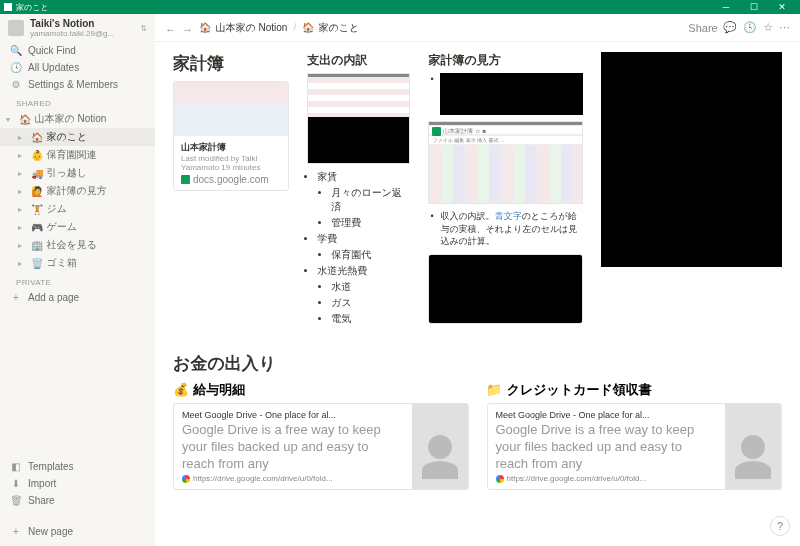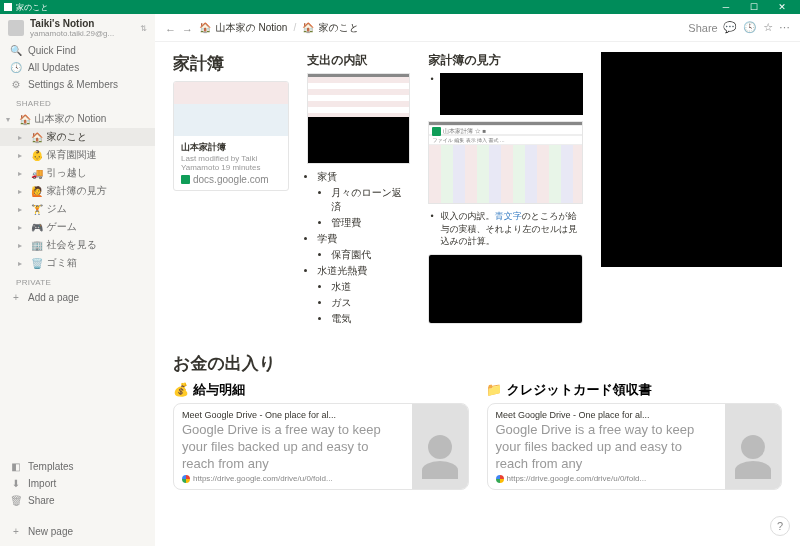--- a/index.html
+++ b/index.html
@@ -52,21 +52,21 @@
 .bb-large { height: 215px; }
 .thumb-stack { border: 1px solid #e5e5e5; margin-bottom: 6px; }
 .thumb-stack .bar { height: 3px; background: #888; }
 .thumb-stack .sheet-area { height: 58px; background: repeating-linear-gradient(90deg,#f5e8e8 0 12px,#e8f5e8 12px 24px,#e8e8f5 24px 36px); }
 .thumb-stack .mid { height: 10px; background: #fff; border-top: 1px solid #eee; border-bottom: 1px solid #eee; font-size: 6px; color: #777; padding: 1px 3px; }
 .list-root { font-size: 10px; color: #37352f; margin-left: 10px; }
 .list-root li { margin: 2px 0; list-style: disc; }
 .list-root ul { margin-left: 14px; list-style: circle; }
 .section2 { margin-top: 20px; }
 .cards-row { display: flex; gap: 18px; margin-top: 6px; }
-.drive-card { flex: 1; border: 1px solid #e5e5e5; border-radius: 8px; display: flex; overflow: hidden; }
+.drive-card { flex: 1; border: 1px solid #e5e5e5; border-radius: 3px; display: flex; overflow: hidden; }
 .drive-card .dmeta { flex: 1; padding: 6px 8px; font-size: 9px; min-width: 0; }
 .drive-card .dtitle { font-weight: 500; color: #37352f; white-space: nowrap; overflow: hidden; text-overflow: ellipsis; }
 .drive-card .ddesc { color: #999; font-size: 13px; margin: 2px 0; line-height: 1.3; }
 .drive-card .durl { color: #888; font-size: 8px; display: flex; align-items: center; gap: 3px; white-space: nowrap; overflow: hidden; text-overflow: ellipsis; }
 .drive-card .dthumb { width: 56px; background: #e0e0e0; display: flex; align-items: center; justify-content: center; }
 .dthumb .person { width: 24px; height: 24px; background: #bbb; border-radius: 50%; position: relative; }
 .dthumb .person::after { content: ""; position: absolute; top: 26px; left: -6px; width: 36px; height: 18px; background: #bbb; border-radius: 50% 50% 0 0; }
 .g-ic { width: 8px; height: 8px; border-radius: 50%; background: conic-gradient(#ea4335 0 25%, #fbbc05 0 50%, #34a853 0 75%, #4285f4 0); }
 .help-fab { position: absolute; right: 10px; bottom: 10px; width: 20px; height: 20px; border: 1px solid #ddd; border-radius: 50%; font-size: 11px; color: #888; display: flex; align-items: center; justify-content: center; background: #fff; }
 .h3-row { display: flex; align-items: center; gap: 4px; font-size: 13px; font-weight: 700; margin-bottom: 4px; }

